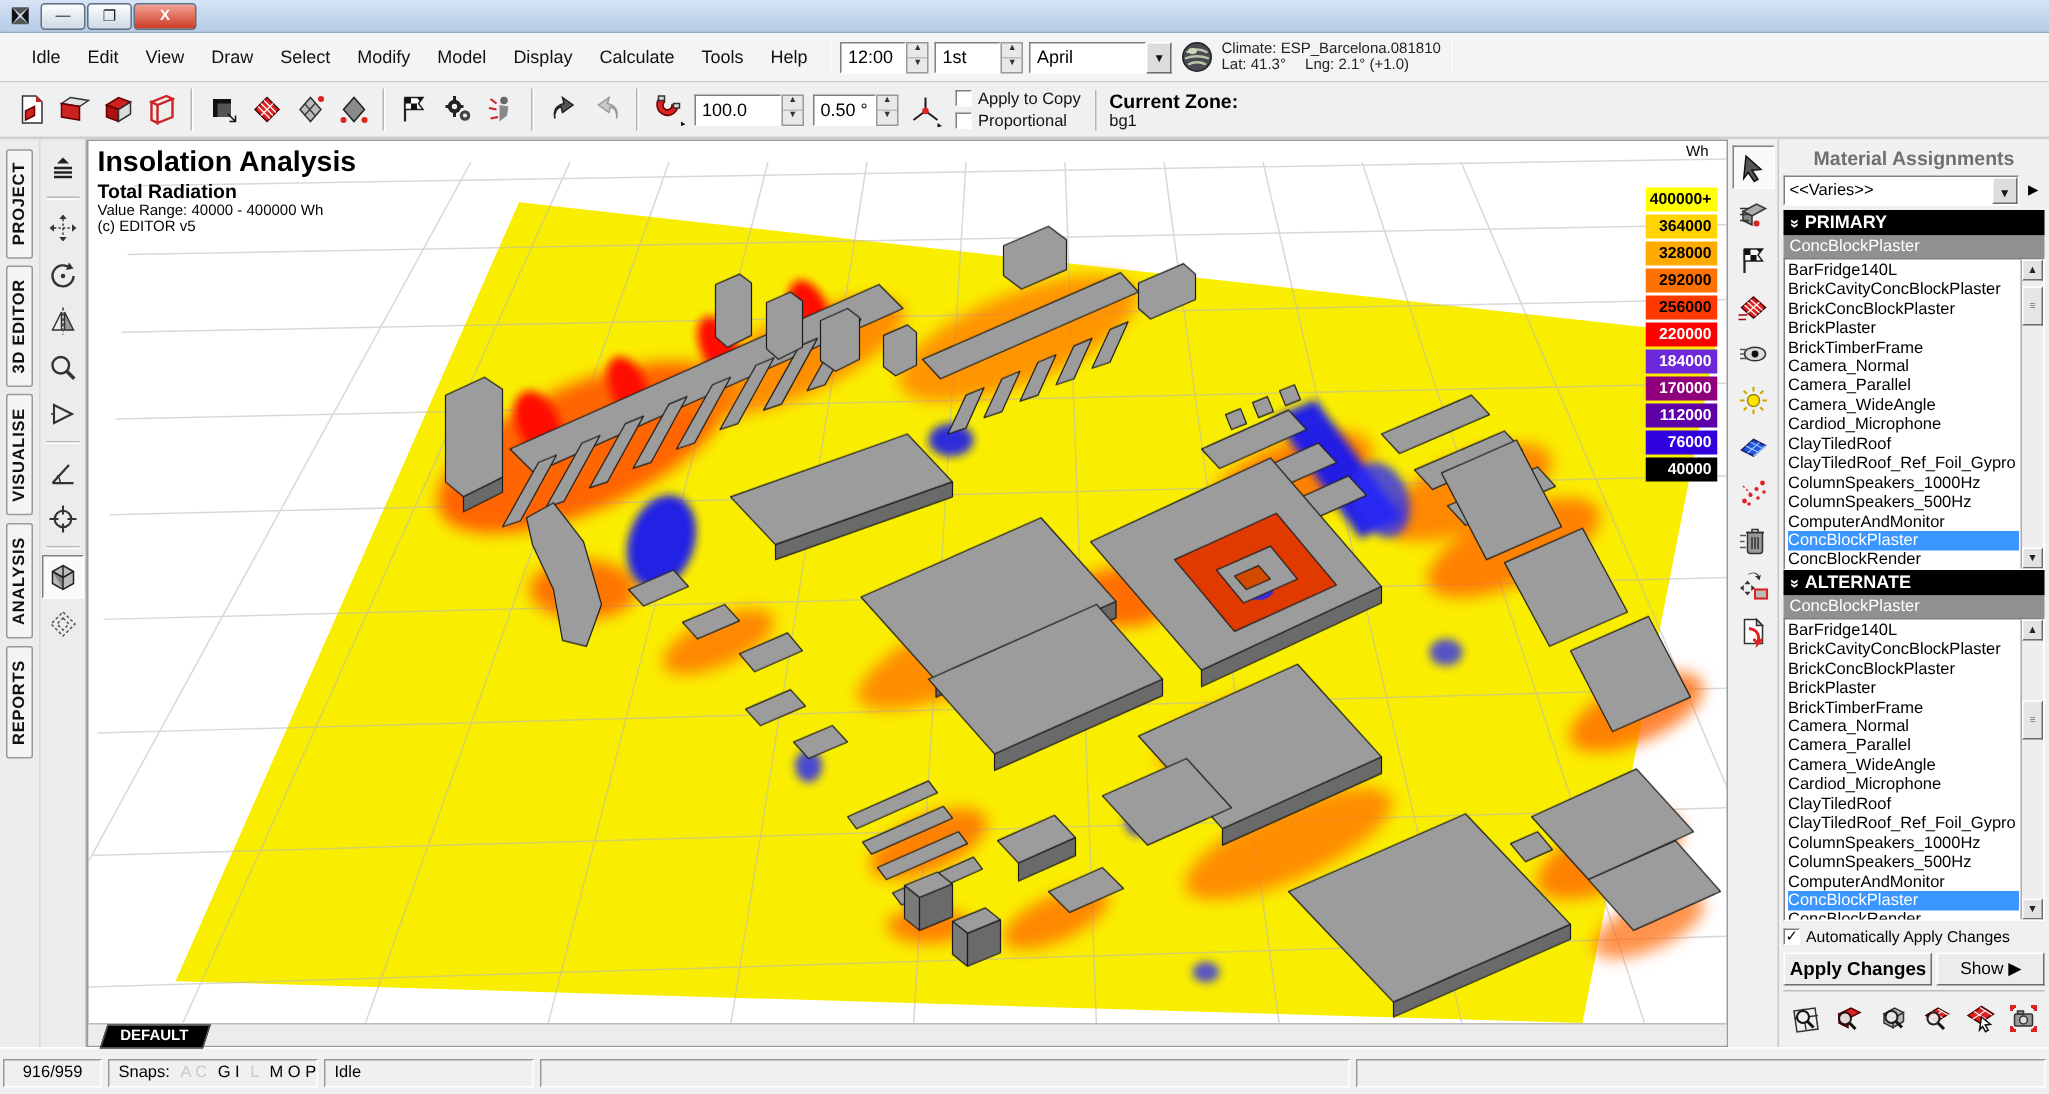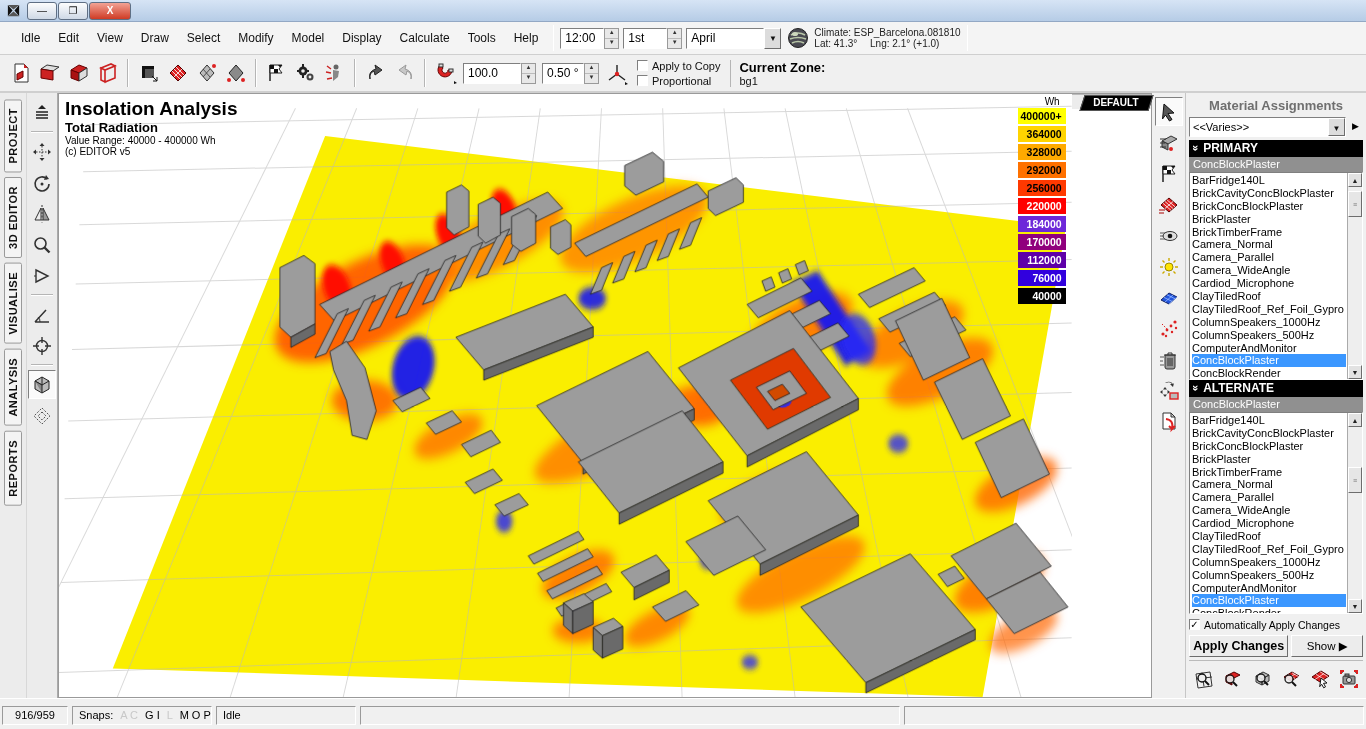--- a/index.html
+++ b/index.html
@@ -49,29 +49,29 @@
   
   .main { flex:1 1 auto; display:flex; min-height:0; }
   .ldock { width:58px; display:flex; background:#ececec; border-right:1px solid #aaa; flex:0 0 58px;}
   .ltabs { width:26px; display:flex; flex-direction:column; padding-top:6px; align-items:center; }
   .ltab { writing-mode:vertical-rl; transform:rotate(180deg); font-size:11px; font-weight:bold; letter-spacing:.5px; color:#111; background:#f4f4f4; border:1px solid #9a9a9a; border-radius:2px; padding:8px 2px; margin-bottom:5px; text-align:center; }
   .licons { width:32px; display:flex; flex-direction:column; align-items:center; padding-top:4px; border-left:1px solid #d8d8d8; }
   .sicon { width:28px; height:29px; display:flex; align-items:center; justify-content:center; margin:1px 0; border:1px solid transparent; }
   .sicon.pressed { background:#fafafa; border:1px solid; border-color:#808080 #fff #fff #808080; }
   .icon-sep { width:22px; border-top:1px solid #b5b5b5; border-bottom:1px solid #fff; margin:3px 0; }
 
-  .canvas { flex:1 1 auto; position:relative; background:#fff; border:1px solid #9a9a9a; min-width:0; display:flex; flex-direction:row;}
+  .canvas { flex:1 1 auto; position:relative; background:#fff; border:1px solid #9a9a9a; min-width:0; display:flex; flex-direction:column;}
   .scene-wrap { position:relative; flex:1 1 auto; overflow:hidden; }
   .scene { position:absolute; inset:0; width:100%; height:100%; }
   .canvas-header { position:absolute; top:4px; left:6px; z-index:5; }
   .ch-title { font-size:19px; font-weight:bold; color:#000; }
   .ch-sub { font-size:13px; font-weight:bold; color:#000; }
   .ch-line { font-size:10px; color:#000; }
   .legend { position:absolute; top:2px; right:6px; z-index:5; width:48px; }
-  .legend .unit { font-size:10px; text-align:right; padding-right:6px; margin-bottom:1px; color:#000; }
+  .legend .unit { font-size:10px; text-align:right; padding-right:6px; margin-bottom:18px; color:#000; }
   .lg-band { height:16px; margin-bottom:2px; font-size:10.5px; font-weight:bold; color:#000; text-align:right; padding:2px 4px 0 0; }
   .canvas-bottom { height:15px; background:#ececec; border-top:1px solid #bbb; display:flex; align-items:flex-start; flex:0 0 15px;}
   .vtab { background:#000; color:#fff; font-size:10px; font-weight:bold; padding:1px 12px 2px 10px; margin-left:10px; transform:skewX(-18deg); border:1px solid #555; }
   .vtab span { display:inline-block; transform:skewX(18deg); }
 
   .rdock { width:214px; display:flex; background:#f0f0f0; flex:0 0 214px; }
   .ricons { width:34px; display:flex; flex-direction:column; align-items:center; padding-top:3px; border-right:1px solid #c6c6c6; }
   .rpanel { width:180px; display:flex; flex-direction:column; padding:2px 3px 0 3px; }
   .mp-title { font-size:13px; font-weight:bold; color:#6f6f6f; text-align:center; padding:3px 0 4px 0; }
   .mp-ddrow { display:flex; margin-bottom:3px; }

